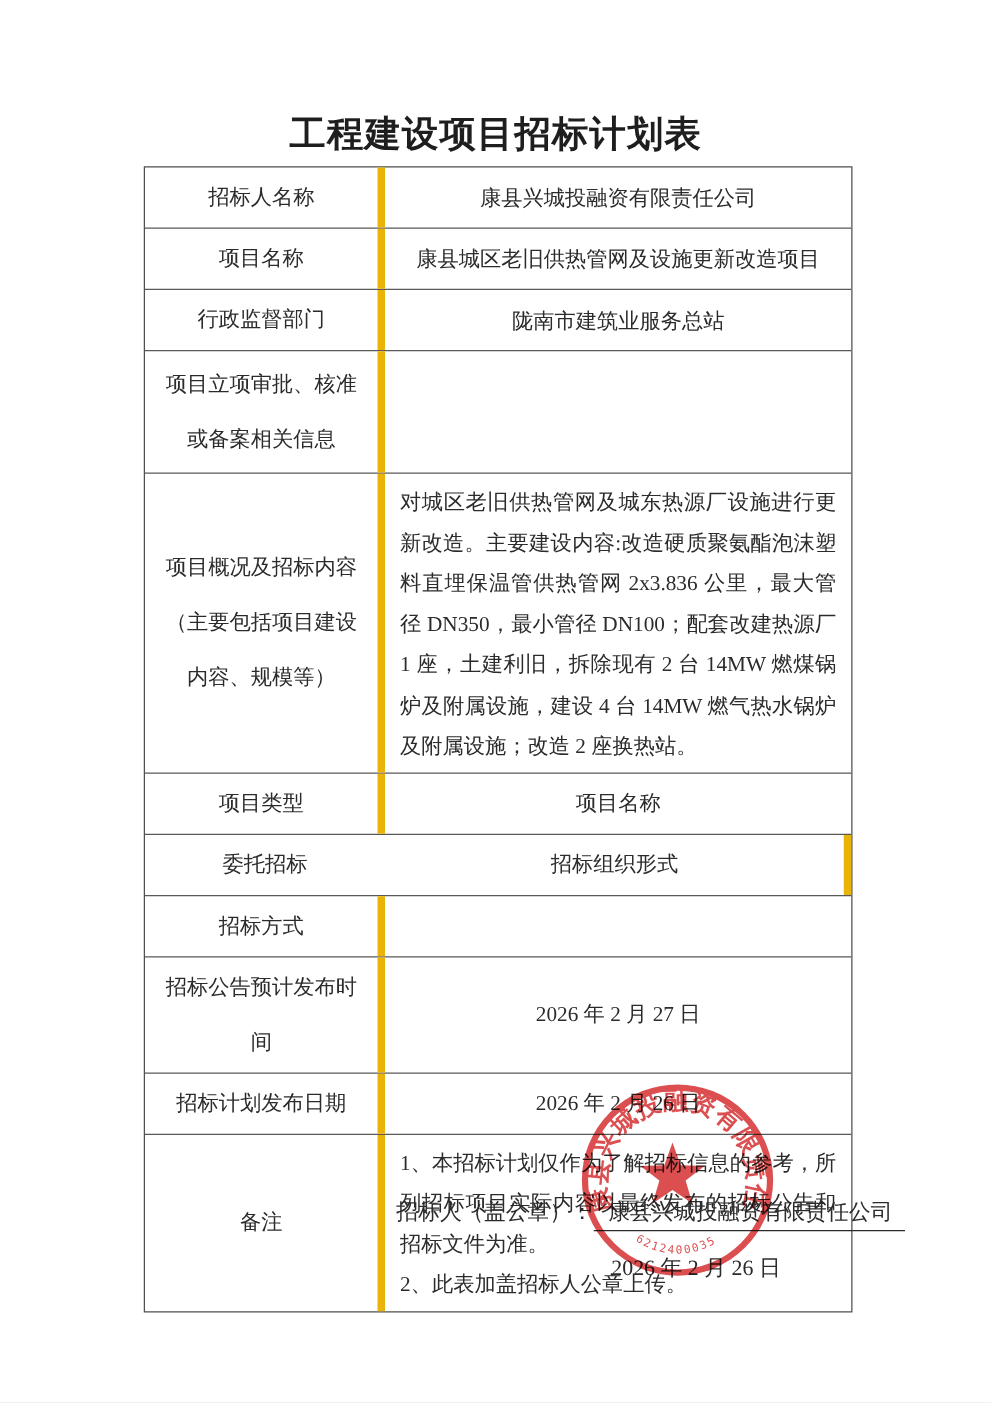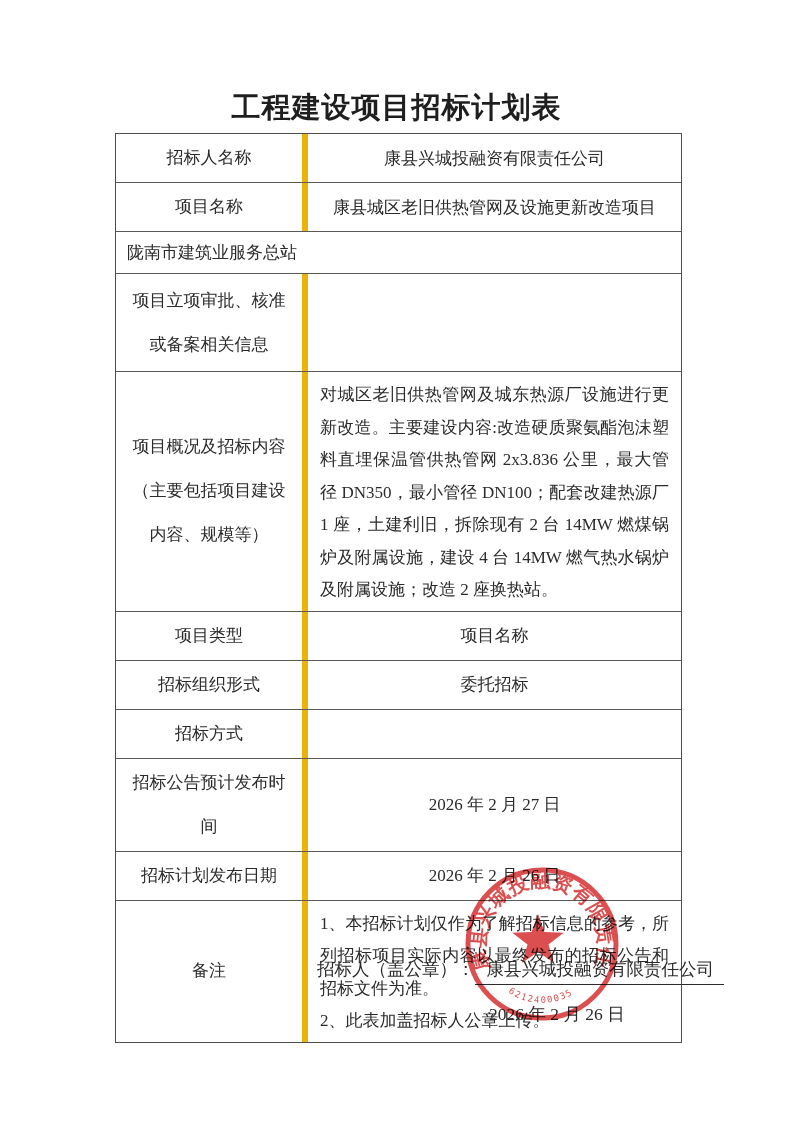--- a/index.html
+++ b/index.html
@@ -78,41 +78,42 @@
       <div class="cell lbl">招标人名称</div>
       <div class="cell v">康县兴城投融资有限责任公司</div>
     </div>
 
     <div class="tr r2">
       <div class="cell lbl">项目名称</div>
       <div class="cell v">康县城区老旧供热管网及设施更新改造项目</div>
     </div>
 
     <div class="tr r3">
+      <div class="cell lbl">行政监督部门</div>
       <div class="cell v">陇南市建筑业服务总站</div>
     </div>
 
     <div class="tr r4">
       <div class="cell lbl">项目立项审批、核准或备案相关信息</div>
     </div>
 
     <div class="tr r5">
       <div class="cell lbl">项目概况及招标内容（主要包括项目建设内容、规模等）</div>
       <div class="cell v-para">对城区老旧供热管网及城东热源厂设施进行更新改造。主要建设内容:改造硬质聚氨酯泡沫塑料直埋保温管供热管网 2x3.836 公里，最大管径 DN350，最小管径 DN100；配套改建热源厂 1 座，土建利旧，拆除现有 2 台 14MW 燃煤锅炉及附属设施，建设 4 台 14MW 燃气热水锅炉及附属设施；改造 2 座换热站。</div>
     </div>
 
     <div class="tr r6">
       <div class="cell lbl">项目类型</div>
       <div class="cell v">项目名称</div>
     </div>
 
 
     <div class="tr r8">
+      <div class="cell v">委托招标</div>
       <div class="cell lbl">招标组织形式</div>
-      <div class="cell v">委托招标</div>
     </div>
 
     <div class="tr r9">
       <div class="cell lbl">招标方式</div>
     </div>
 
     <div class="tr r10">
       <div class="cell lbl">招标公告预计发布时间</div>
       <div class="cell v">2026 年 2 月 27 日</div>
     </div>

